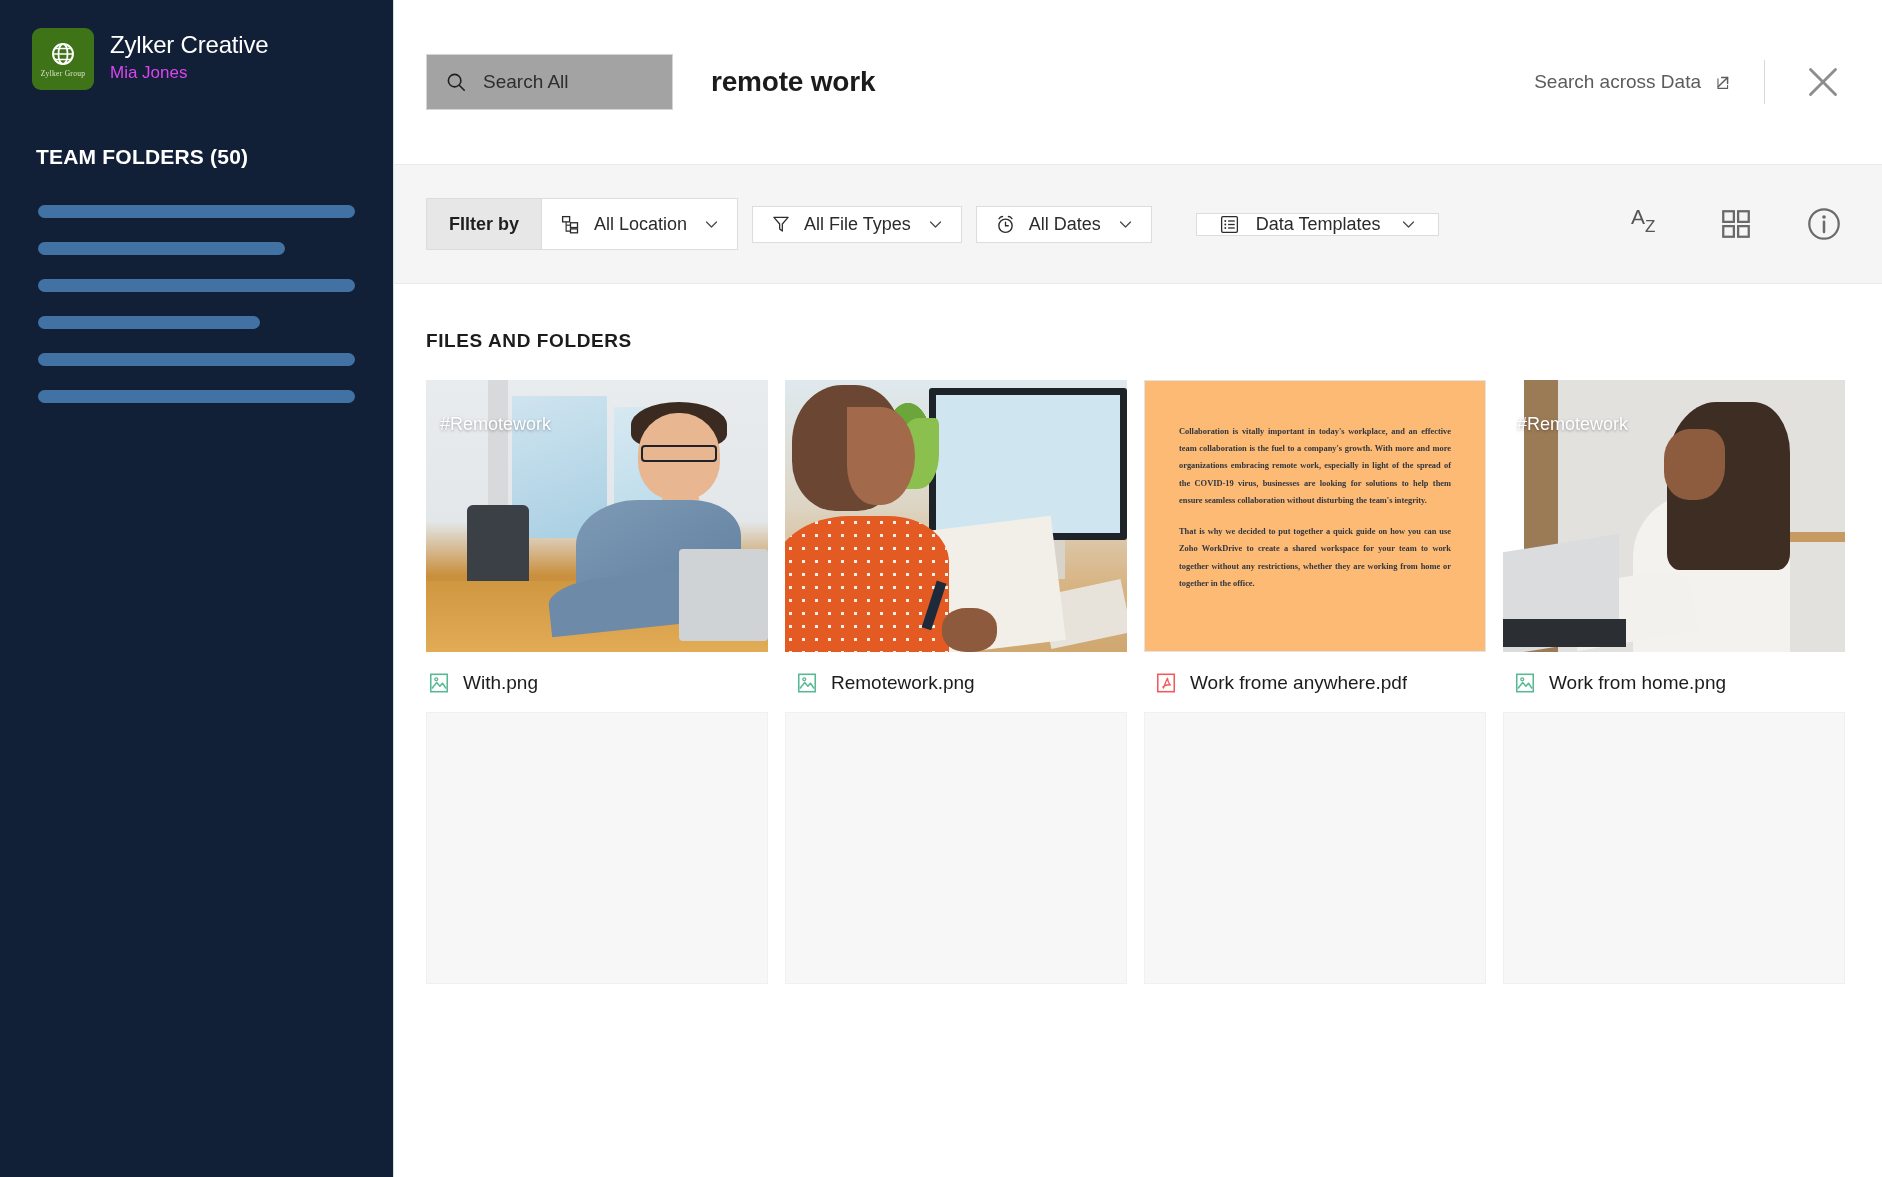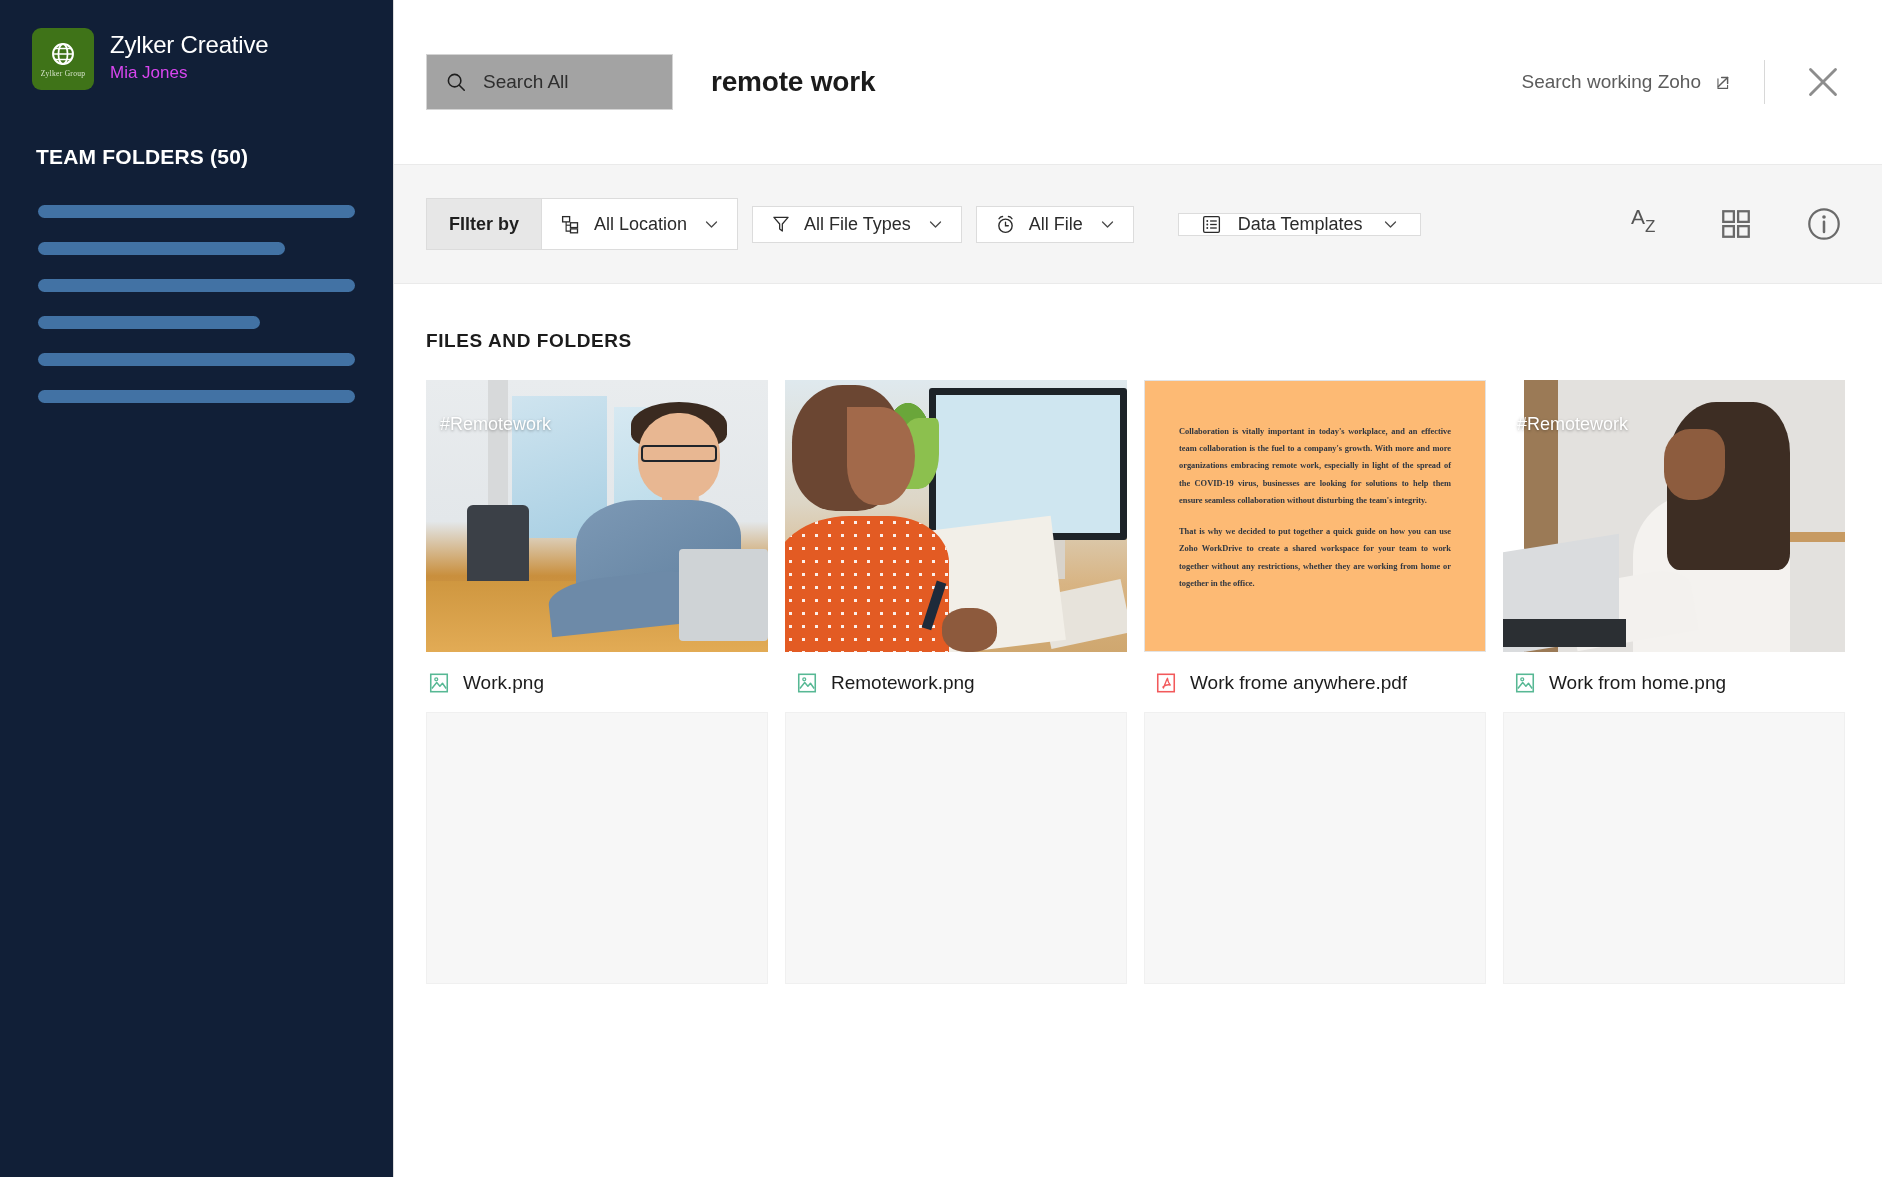--- a/index.html
+++ b/index.html
@@ -376,21 +376,21 @@
           <circle cx="10.5" cy="10.5" r="6.8" fill="none" stroke="#1f1f1f" stroke-width="1.7"></circle>
           <line x1="15.6" y1="15.6" x2="21" y2="21" stroke="#1f1f1f" stroke-width="1.7" stroke-linecap="round"></line>
         </svg>
         <span class="placeholder">Search All</span>
       </div>
 
       <div class="query-text">remote work</div>
 
       <div class="topbar-right">
         <div class="zoho-link">
-          <span>Search working Zoho</span>
+          <span>Search across Data</span>
           <svg width="22" height="22" viewBox="0 0 24 24">
             <path d="M7 17 L17 7" stroke="#5c5c5c" stroke-width="1.6" fill="none" stroke-linecap="round"></path>
             <path d="M10.5 7 H17 V13.5" stroke="#5c5c5c" stroke-width="1.6" fill="none" stroke-linecap="round" stroke-linejoin="round"></path>
             <path d="M17 15.5 V19 H6.5 V8.5" stroke="#5c5c5c" stroke-width="1.2" fill="none" stroke-linecap="round" stroke-linejoin="round"></path>
           </svg>
         </div>
         <div class="topbar-divider"></div>
         <div class="close-btn">
           <svg width="40" height="40" viewBox="0 0 24 24">
             <line x1="4.5" y1="4.5" x2="19.5" y2="19.5" stroke="#8d8d8d" stroke-width="1.7" stroke-linecap="round"></line>
@@ -430,21 +430,21 @@
         </svg>
       </div>
 
       <div class="filter-chip spaced">
         <svg width="21" height="21" viewBox="0 0 24 24">
           <circle cx="12" cy="13.4" r="7.6" fill="none" stroke="#2b2b2b" stroke-width="1.6"></circle>
           <path d="M12 9.4 V13.4 H15.2" fill="none" stroke="#2b2b2b" stroke-width="1.5" stroke-linecap="round"></path>
           <path d="M4.6 5.4 A5 5 0 0 1 8.6 2.9" fill="none" stroke="#2b2b2b" stroke-width="1.6" stroke-linecap="round"></path>
           <path d="M19.4 5.4 A5 5 0 0 0 15.4 2.9" fill="none" stroke="#2b2b2b" stroke-width="1.6" stroke-linecap="round"></path>
         </svg>
-        <span>All File</span>
+        <span>All Dates</span>
         <svg class="chev" width="15" height="15" viewBox="0 0 24 24">
           <path d="M4 8 L12 16 L20 8" fill="none" stroke="#4a4a4a" stroke-width="2" stroke-linecap="round" stroke-linejoin="round"></path>
         </svg>
       </div>
 
       <div class="filter-chip templates">
         <svg width="21" height="21" viewBox="0 0 24 24">
           <rect x="3" y="3" width="18" height="18" rx="1.5" fill="none" stroke="#2b2b2b" stroke-width="1.5"></rect>
           <circle cx="7.2" cy="8" r="1.1" fill="#2b2b2b"></circle>
           <circle cx="7.2" cy="12" r="1.1" fill="#2b2b2b"></circle>
@@ -505,21 +505,21 @@
               <div class="laptop"></div>
             </div>
             <span class="tag">#Remotework</span>
           </div>
           <div class="file-row">
             <svg width="22" height="22" viewBox="0 0 24 24">
               <rect x="3" y="2.5" width="18" height="19" fill="none" stroke="#57b894" stroke-width="1.7"></rect>
               <circle cx="9" cy="8" r="1.6" fill="none" stroke="#57b894" stroke-width="1.4"></circle>
               <path d="M4.2 18 L9.5 11.5 L13 15.5 L15.8 12.3 L19.8 18" fill="none" stroke="#57b894" stroke-width="1.6" stroke-linejoin="round"></path>
             </svg>
-            <span class="file-name">Work.png</span>
+            <span class="file-name">With.png</span>
           </div>
         </div>
 
         <div class="card">
           <div class="thumb">
             <div class="photo ph2">
               <div class="monitor"></div>
                 <div class="mstand"></div>
               <div class="plant"></div>
                 <div class="plant2"></div>

